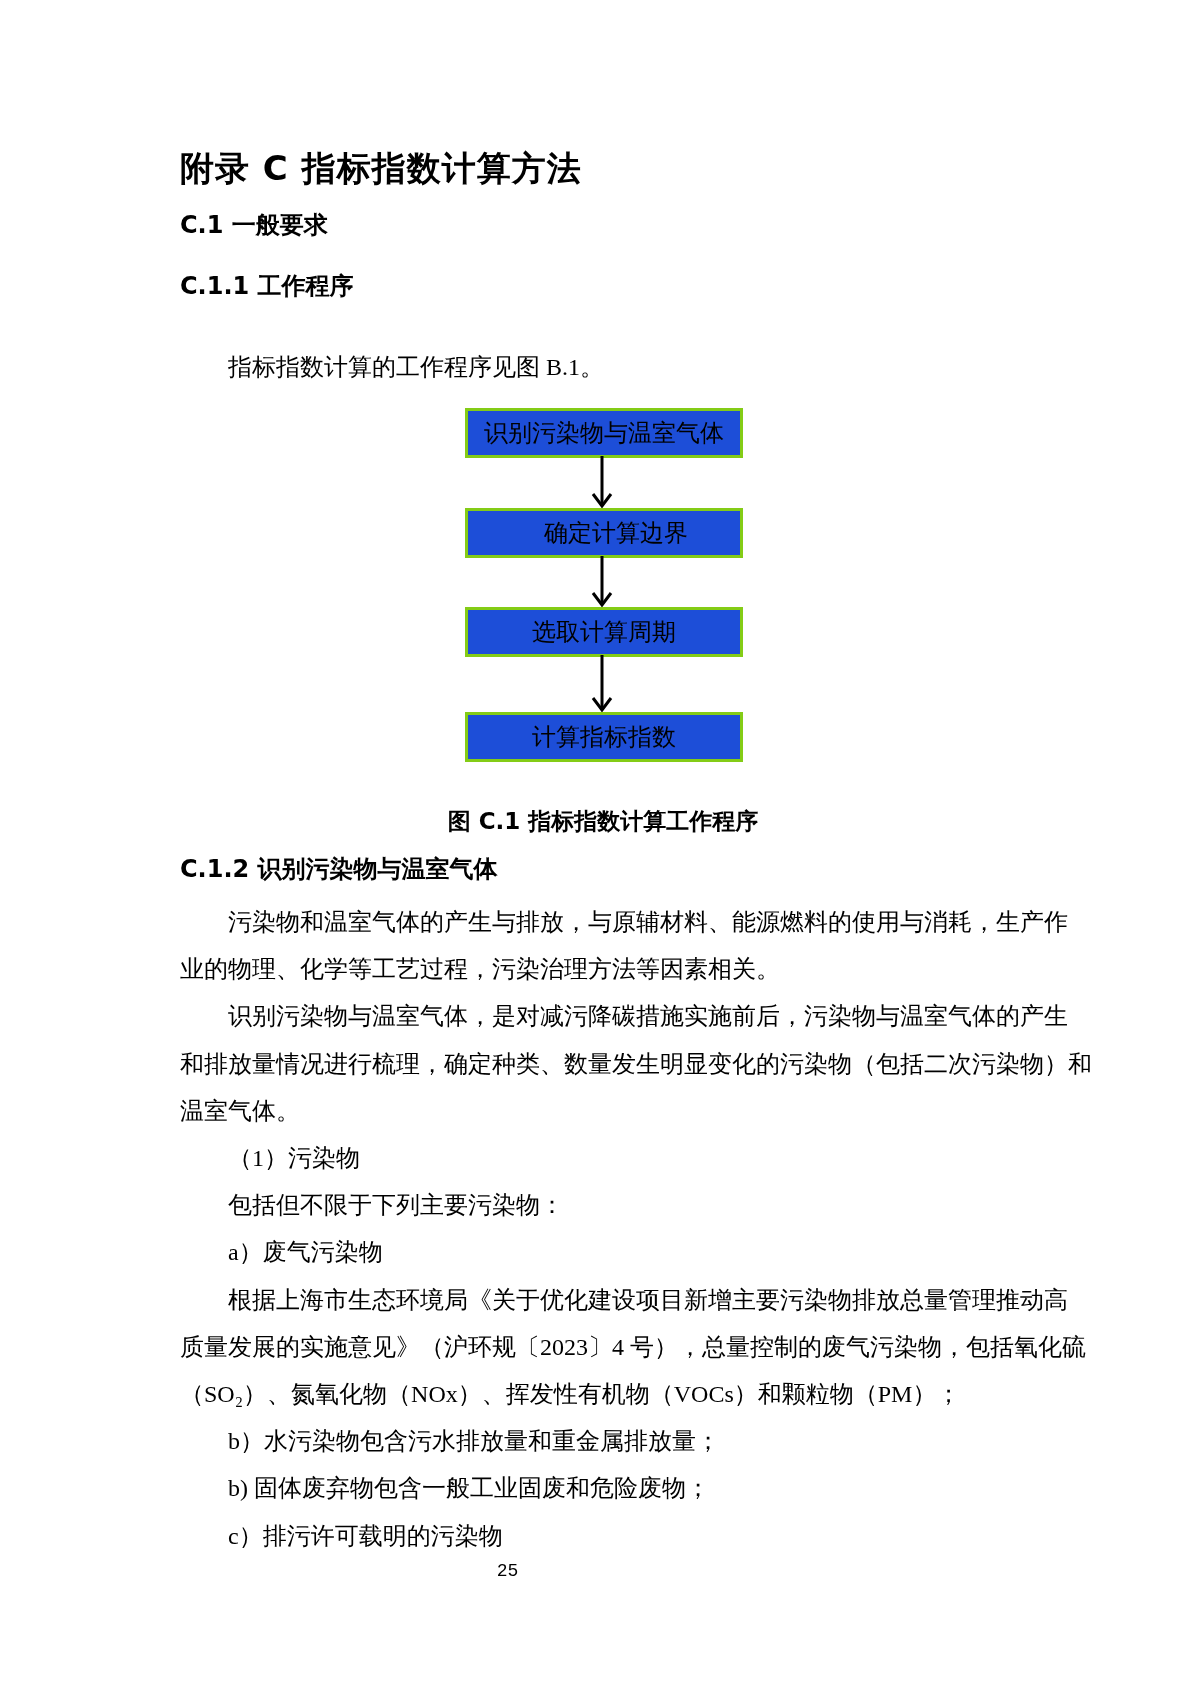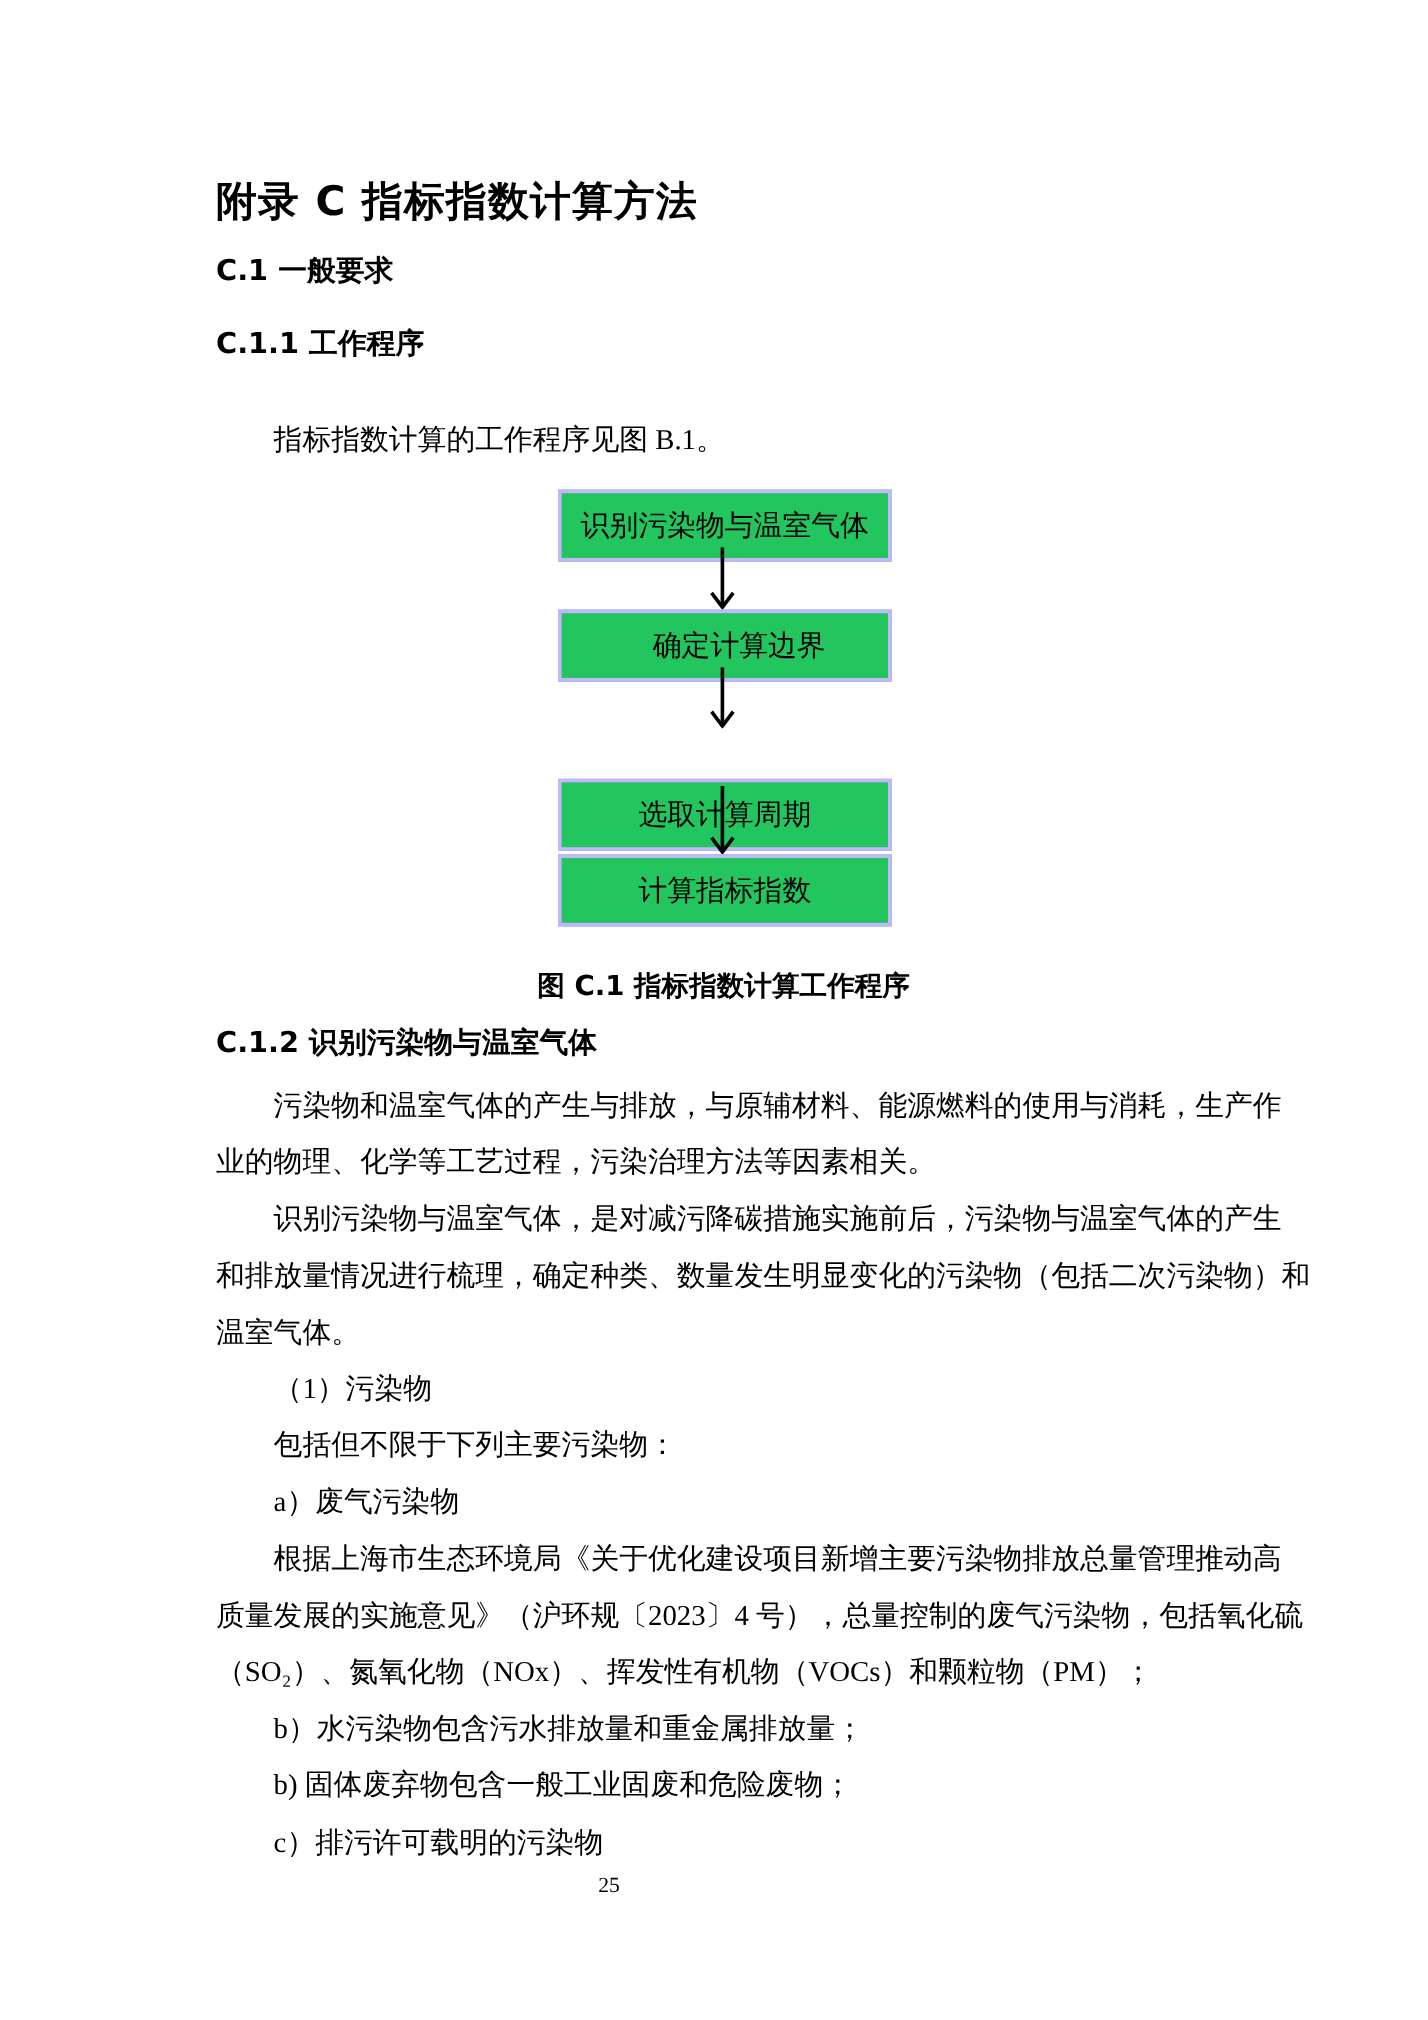--- a/index.html
+++ b/index.html
@@ -45,24 +45,24 @@
     font-size: 24px;
     line-height: 32px;
     white-space: nowrap;
   }
   .indent { padding-left: 48px; }
   #intro-line { top: 318px; margin-top: 33px; }
   .flow-box {
     position: absolute;
     left: 465px;
     width: 278px;
-    height: 60px;
-    border: 3px solid #c4b5fd;
+    height: 50px;
+    border: 3px solid #84cc16;
     box-sizing: border-box;
-    background: #22c55e;
+    background: #1d4ed8;
     display: flex;
     align-items: center;
     justify-content: center;
     font-family: "Liberation Serif", "DejaVu Serif", serif;
     font-size: 24px;
     white-space: nowrap;
   }
   .flow-arrow { position: absolute; left: 589px; }
   .caption {
     position: absolute;
@@ -74,21 +74,21 @@
     font-weight: bold;
     font-size: 23px;
     white-space: nowrap;
   }
   .page-number {
     position: absolute;
     left: 0;
     top: 1561px;
     width: 1015px;
     text-align: center;
-    font-family: Liberation Serif, serif;
+    font-family: Liberation Mono, monospace;
     font-size: 18px;
   }
   .watermark {
     position: absolute;
     left: 4px;
     top: 1652px;
     font-family: "DejaVu Sans", "Liberation Sans", sans-serif;
     font-weight: bold;
     font-size: 21px;
     letter-spacing: 3px;
@@ -111,21 +111,21 @@
       <div class="flow-box" style="top: 408px;">识别污染物与温室气体</div>
       <svg width="26" height="52" class="flow-arrow" style="top: 456px;">
         <line x1="13" y1="0" x2="13" y2="49" stroke="#000" stroke-width="3"></line>
         <polyline points="4,38 13,50 22,38" fill="none" stroke="#000" stroke-width="3"></polyline>
       </svg>
       <div class="flow-box" style="top: 508px; padding-left: 24px;">确定计算边界</div>
       <svg width="26" height="51" class="flow-arrow" style="top: 556px;">
         <line x1="13" y1="0" x2="13" y2="48" stroke="#000" stroke-width="3"></line>
         <polyline points="4,37 13,49 22,37" fill="none" stroke="#000" stroke-width="3"></polyline>
       </svg>
-      <div class="flow-box" style="top: 607px; margin-top: 42px;">选取计算周期</div>
+      <div class="flow-box" style="top: 607px;">选取计算周期</div>
       <svg width="26" height="57" class="flow-arrow" style="top: 655px;">
         <line x1="13" y1="0" x2="13" y2="54" stroke="#000" stroke-width="3"></line>
         <polyline points="4,43 13,55 22,43" fill="none" stroke="#000" stroke-width="3"></polyline>
       </svg>
       <div class="flow-box" style="top: 712px;">计算指标指数</div>
     </div>
 
   <div class="caption">图 C.1 指标指数计算工作程序</div>
 
   <div class="h2" id="h-c12">C.1.2 识别污染物与温室气体</div>

